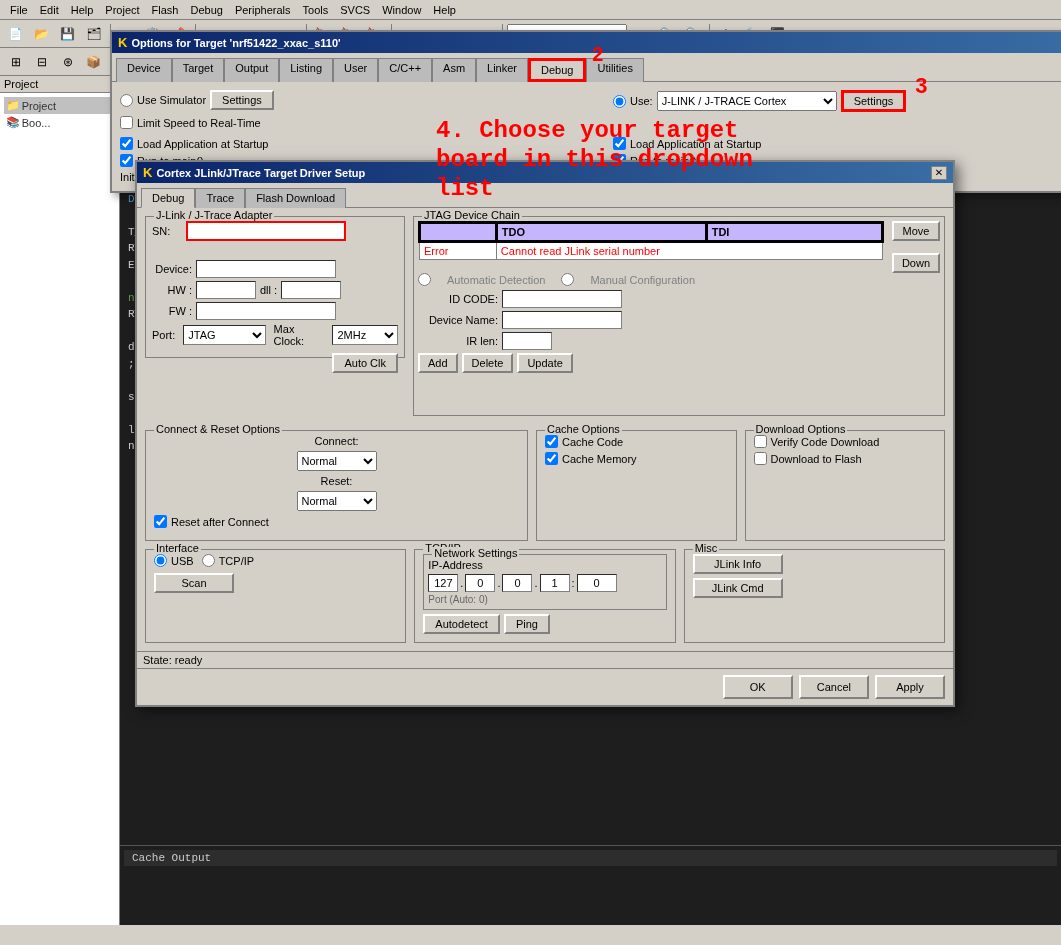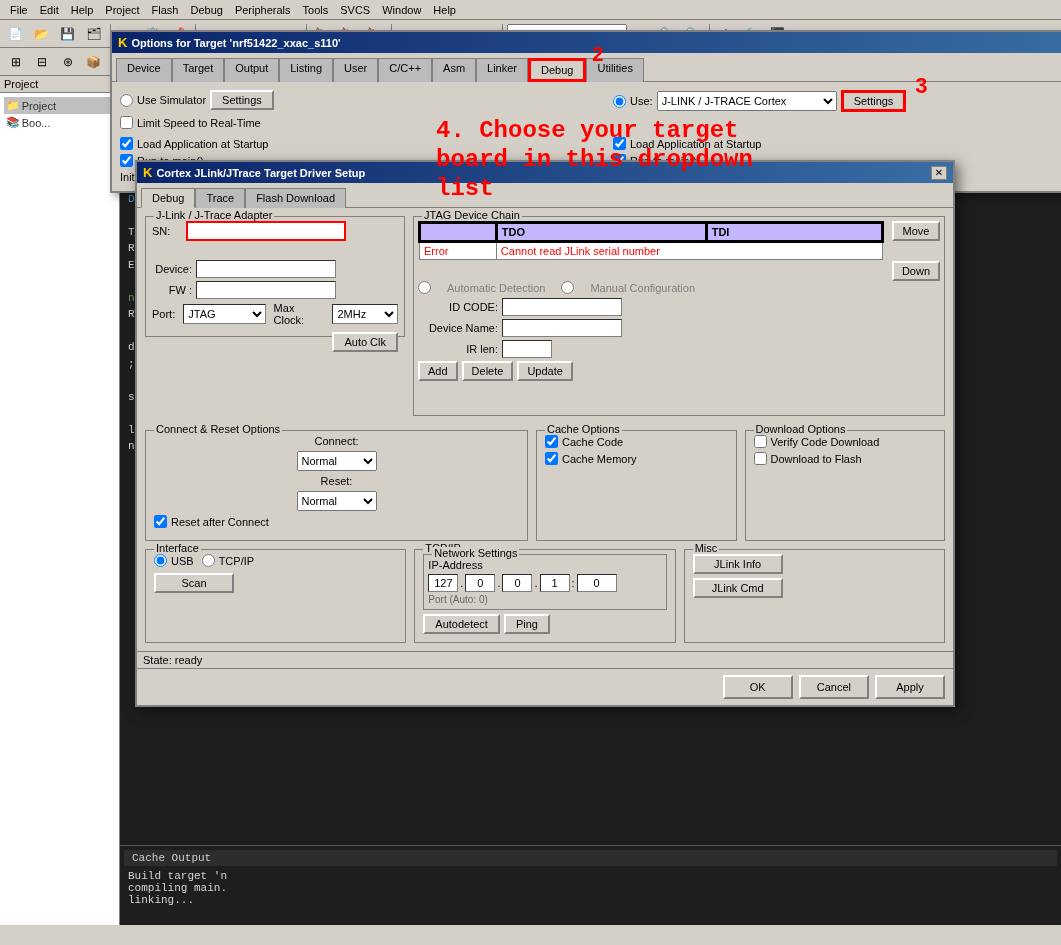--- a/index.html
+++ b/index.html
@@ -629,25 +629,20 @@
       <span class="text">;</span><br>
       <br>
       <span class="text">srdata, &amp;g</span><br>
       <br>
       <span class="text">leds.</span><br>
       <span class="text">nds)</span><br>
     </div>
 
     <div class="build-output">
       <div class="build-output-header">Cache Output</div>
-      <div style="padding:4px;">
-        <div>Build target 'n</div>
-        <div>compiling main.</div>
-        <div>linking...</div>
-      </div>
     </div>
   </div>
 </div>
 
 <div class="dialog-options">
   <div class="dialog-titlebar">
     <span><span class="keil-logo">K</span><span>Options for Target 'nrf51422_xxac_s110'</span></span>
     <button class="dialog-close-btn">✕</button>
   </div>
   <div class="dialog-tabs">
@@ -740,20 +735,26 @@
         <span class="group-label">J-Link / J-Trace Adapter</span>
         <div class="sn-row">
           <span class="sn-label">SN:</span>
           <input type="text" class="sn-input" style="border: 2px solid red;">
         </div>
 
         <div style="position:absolute; left:290px; top:-100px; color:red; font-size:24px; font-weight:bold; font-family:Liberation Mono, monospace; line-height:1.2; z-index:50; pointer-events:none; width:400px;">4. Choose your target<br>board in this dropdown<br>list</div>
         <div class="form-row">
           <span class="form-label">Device:</span>
           <input type="text" class="form-input form-input-wide" style="">
+        </div>
+        <div class="form-row">
+          <span class="form-label">HW :</span>
+          <input type="text" class="form-input form-input-sm" style="">
+          <span>dll :</span>
+          <input type="text" class="form-input form-input-sm" style="">
         </div>
         <div class="form-row">
           <span class="form-label">FW :</span>
           <input type="text" class="form-input form-input-wide" style="">
         </div>
         <div class="port-row">
           <span>Port:</span>
           <select class="form-select" style="width:88px;">
             <option>JTAG</option>
           </select>
@@ -780,21 +781,21 @@
                 </tr>
               </thead>
               <tbody>
                 <tr class="jtag-error-row">
                   <td>Error</td>
                   <td colspan="2">Cannot read JLink serial number</td>
                 </tr>
               </tbody>
             </table>
           </div>
-          <div style="display:flex; flex-direction:column; gap:20px;">
+          <div style="display:flex; flex-direction:column; gap:12px;">
             <button class="jtag-btn">Move</button>
             <button class="jtag-btn">Down</button>
           </div>
         </div>
         <div class="radio-detection">
           <input type="radio" name="detection" id="autodet" style="">
           <label for="autodet" style="color:#808080;">Automatic Detection</label>
           <input type="radio" name="detection" id="manualconf" style="">
           <label for="manualconf" style="color:#808080;">Manual Configuration</label>
         </div>

